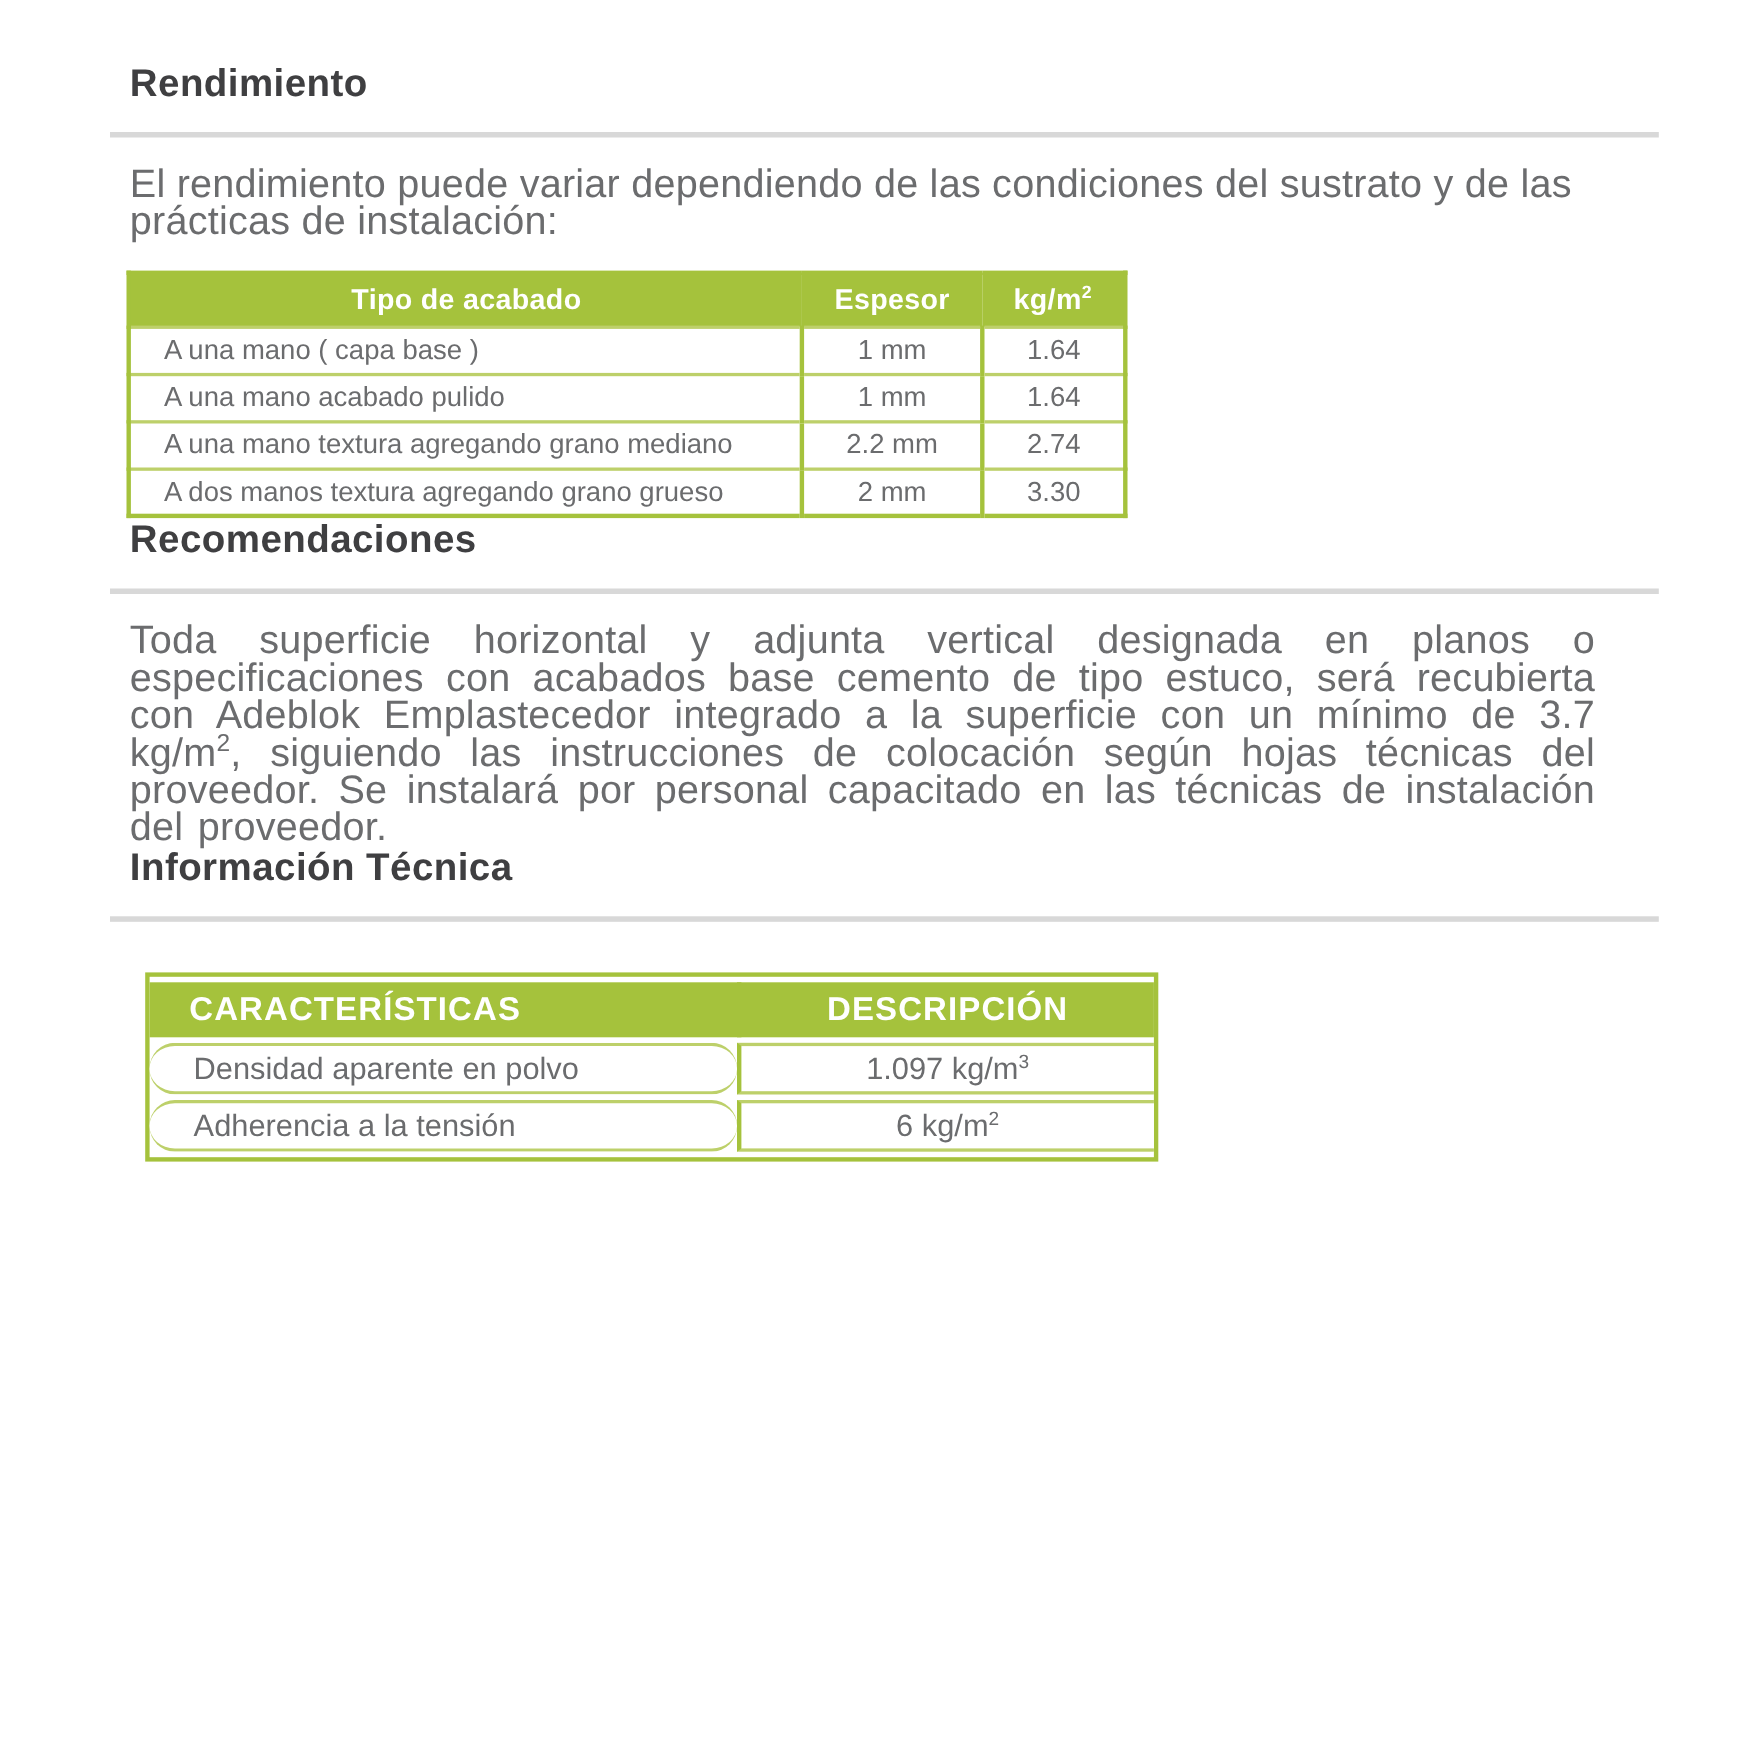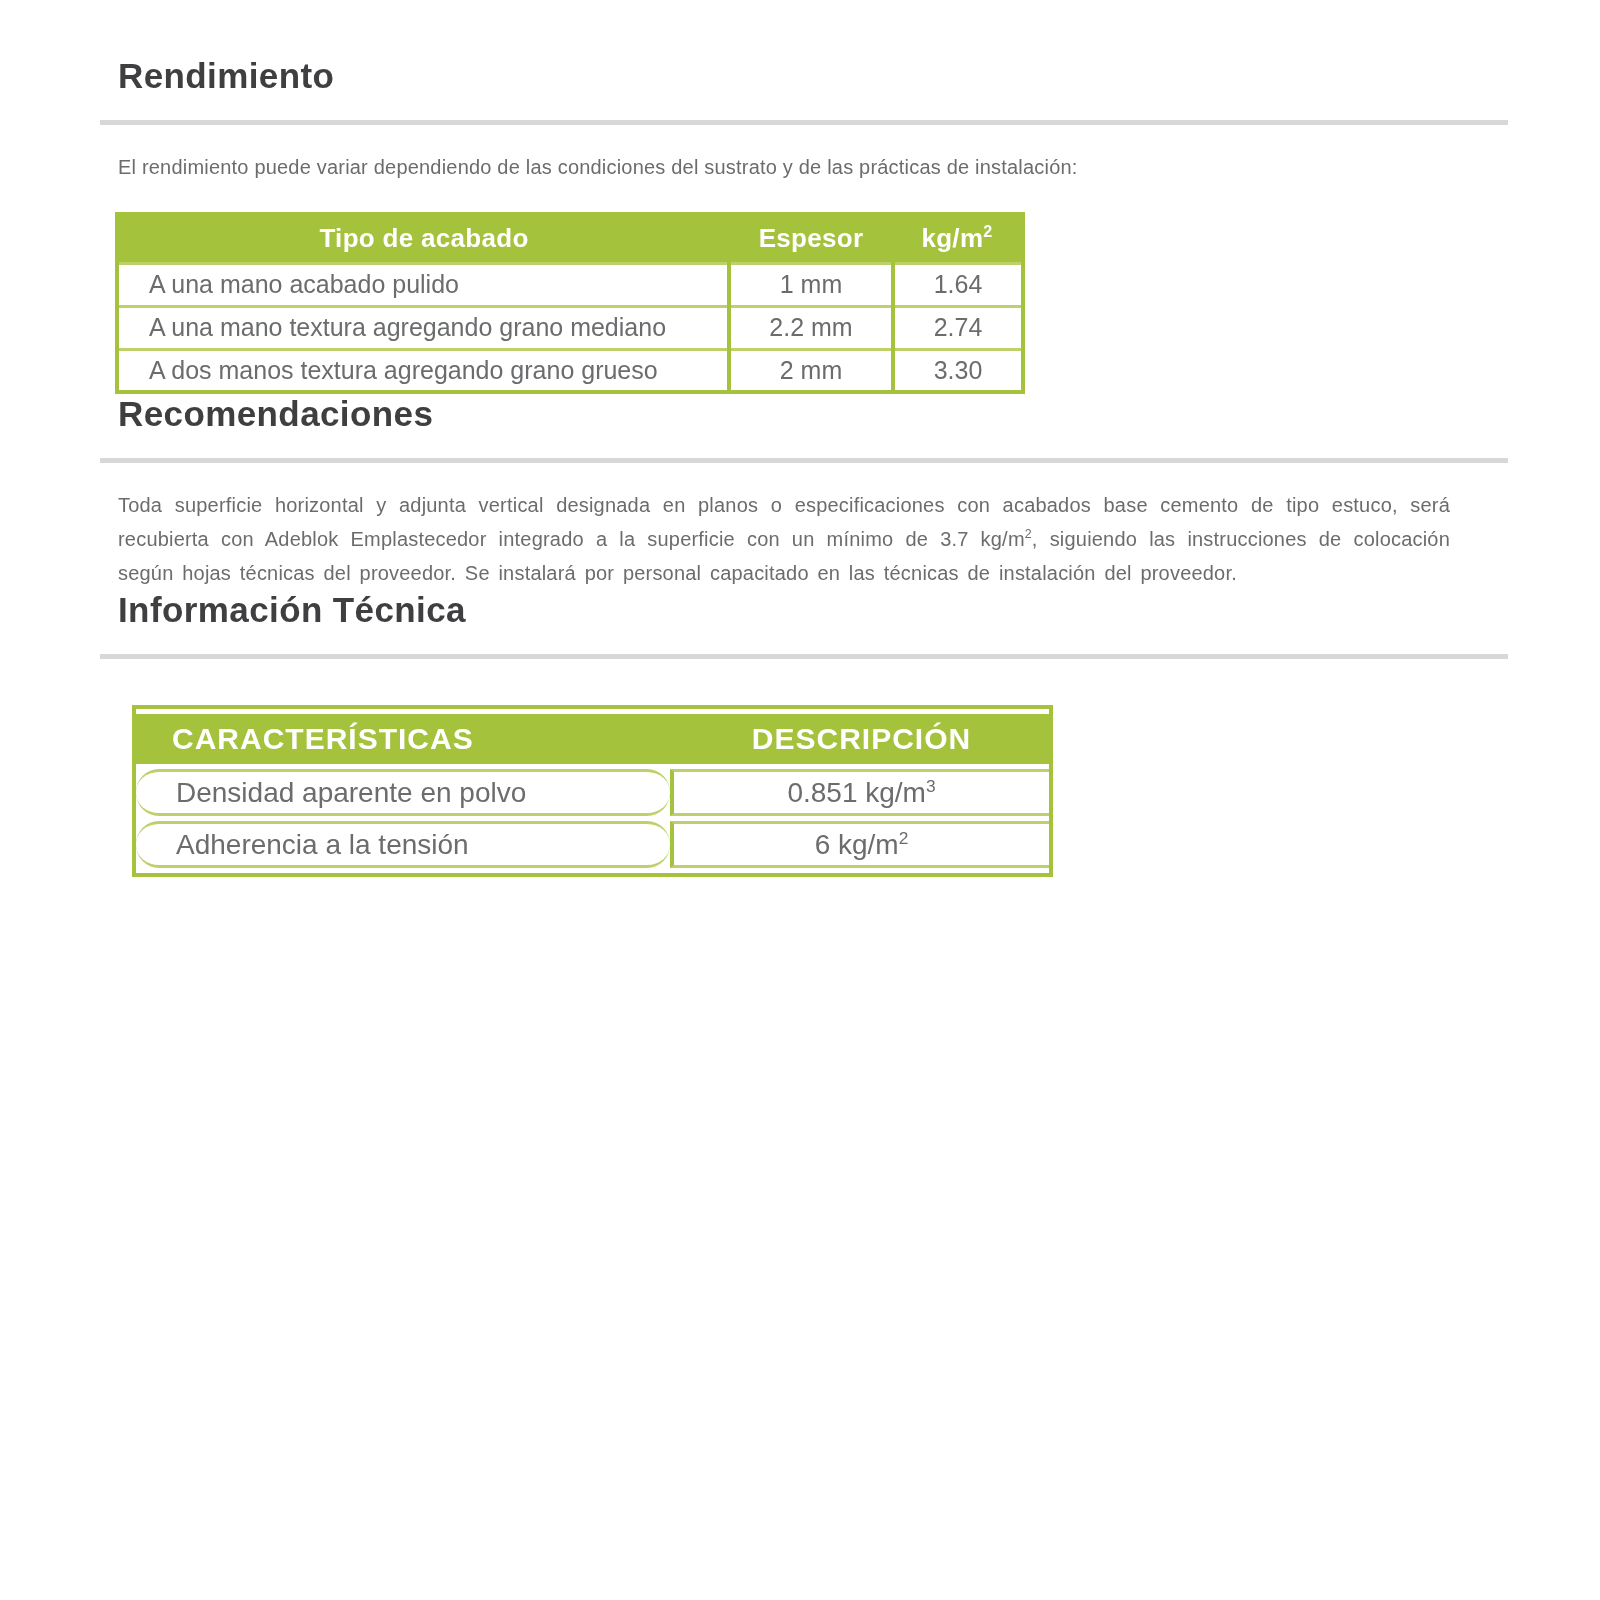--- a/index.html
+++ b/index.html
@@ -29,21 +29,21 @@
     color:var(--heading);
   }
   .rule{
     height:5px;
     width:1408px;
     margin-left:-18px;
     background:var(--rule);
   }
   p.body-text{
     margin:25px 0 0 0;
-    font-size:20px;
+    font-size:36px;
     line-height:34px;
     letter-spacing:0.2px;
     color:var(--body);
   }
   p.justified{
     text-align:justify;
     word-spacing:3px;
   }
   sup{font-size:62%;line-height:0;}
 
@@ -127,20 +127,25 @@
   <table class="t1">
     <thead>
       <tr>
         <th class="c1">Tipo de acabado</th>
         <th class="c2">Espesor</th>
         <th class="c3"><span>kg/m</span><sup>2</sup></th>
       </tr>
     </thead>
     <tbody>
       <tr>
+        <td class="c1">A una mano ( capa base )</td>
+        <td class="c2">1 mm</td>
+        <td class="c3">1.64</td>
+      </tr>
+      <tr>
         <td class="c1">A una mano acabado pulido</td>
         <td class="c2">1 mm</td>
         <td class="c3">1.64</td>
       </tr>
       <tr>
         <td class="c1">A una mano textura agregando grano mediano</td>
         <td class="c2">2.2 mm</td>
         <td class="c3">2.74</td>
       </tr>
       <tr>
@@ -161,21 +166,21 @@
   <table class="t2">
     <thead>
       <tr>
         <th class="colA">CARACTERÍSTICAS</th>
         <th class="colB">DESCRIPCIÓN</th>
       </tr>
     </thead>
     <tbody>
       <tr>
         <td class="colA">Densidad aparente en polvo</td>
-        <td class="colB"><span>0.851 kg/m</span><sup>3</sup></td>
+        <td class="colB"><span>1.097 kg/m</span><sup>3</sup></td>
       </tr>
       <tr>
         <td class="colA">Adherencia a la tensión</td>
         <td class="colB"><span>6 kg/m</span><sup>2</sup></td>
       </tr>
     </tbody>
   </table>
 
 </div>
 

